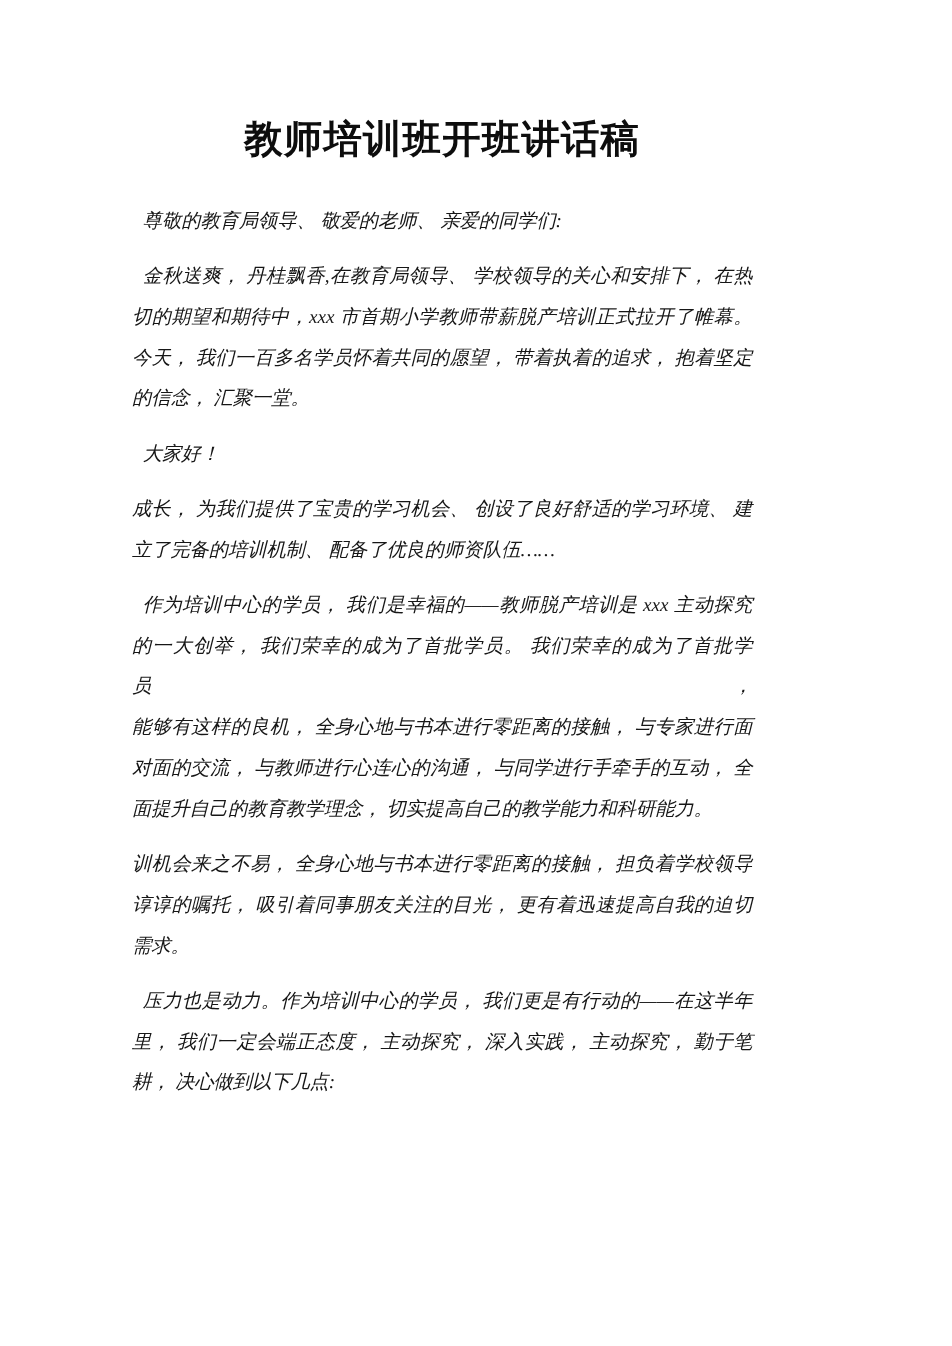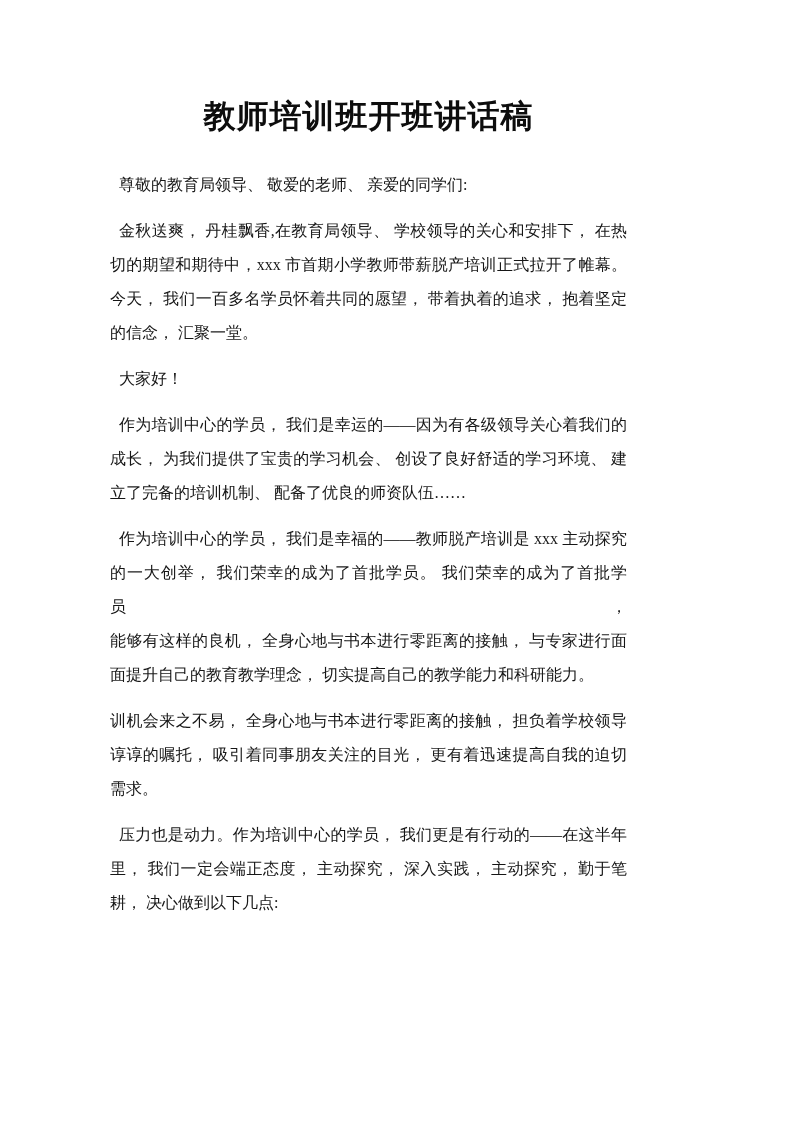--- a/index.html
+++ b/index.html
@@ -26,20 +26,21 @@
     text-align: center;
     color: #0d0d0d;
     letter-spacing: 1px;
   }
   .doc-body {
     font-size: 16px;
     line-height: 34px;
   }
   .para {
     margin: 12px 0 0 0;
+    font-style: italic;
   }
   .para:first-child {
     margin-top: 0;
   }
   .line {
     min-height: 34px;
   }
   
   .line.just {
     text-align: justify;
@@ -61,28 +62,28 @@
       <div class="para">
         <div class="line first just">金秋送爽， 丹桂飘香,在教育局领导、 学校领导的关心和安排下， 在热</div>
         <div class="line just">切的期望和期待中，xxx 市首期小学教师带薪脱产培训正式拉开了帷幕。</div>
         <div class="line just">今天， 我们一百多名学员怀着共同的愿望， 带着执着的追求， 抱着坚定</div>
         <div class="line">的信念， 汇聚一堂。</div>
       </div>
       <div class="para">
         <div class="line first">大家好！</div>
       </div>
       <div class="para">
-        <div class="line first just">作为培训中心的学员， 我们是幸运的——因为有各级领导关心着我们的</div>
         <div class="line just">成长， 为我们提供了宝贵的学习机会、 创设了良好舒适的学习环境、 建</div>
         <div class="line">立了完备的培训机制、 配备了优良的师资队伍……</div>
       </div>
       <div class="para">
         <div class="line first just">作为培训中心的学员， 我们是幸福的——教师脱产培训是 xxx 主动探究</div>
         <div class="line just">的一大创举， 我们荣幸的成为了首批学员。 我们荣幸的成为了首批学员，</div>
         <div class="line just">能够有这样的良机， 全身心地与书本进行零距离的接触， 与专家进行面</div>
+        <div class="line just">对面的交流， 与教师进行心连心的沟通， 与同学进行手牵手的互动， 全</div>
         <div class="line">面提升自己的教育教学理念， 切实提高自己的教学能力和科研能力。</div>
       </div>
       <div class="para">
         <div class="line just">训机会来之不易， 全身心地与书本进行零距离的接触， 担负着学校领导</div>
         <div class="line just">谆谆的嘱托， 吸引着同事朋友关注的目光， 更有着迅速提高自我的迫切</div>
         <div class="line">需求。</div>
       </div>
       <div class="para">
         <div class="line first just">压力也是动力。作为培训中心的学员， 我们更是有行动的——在这半年</div>
         <div class="line just">里， 我们一定会端正态度， 主动探究， 深入实践， 主动探究， 勤于笔</div>

